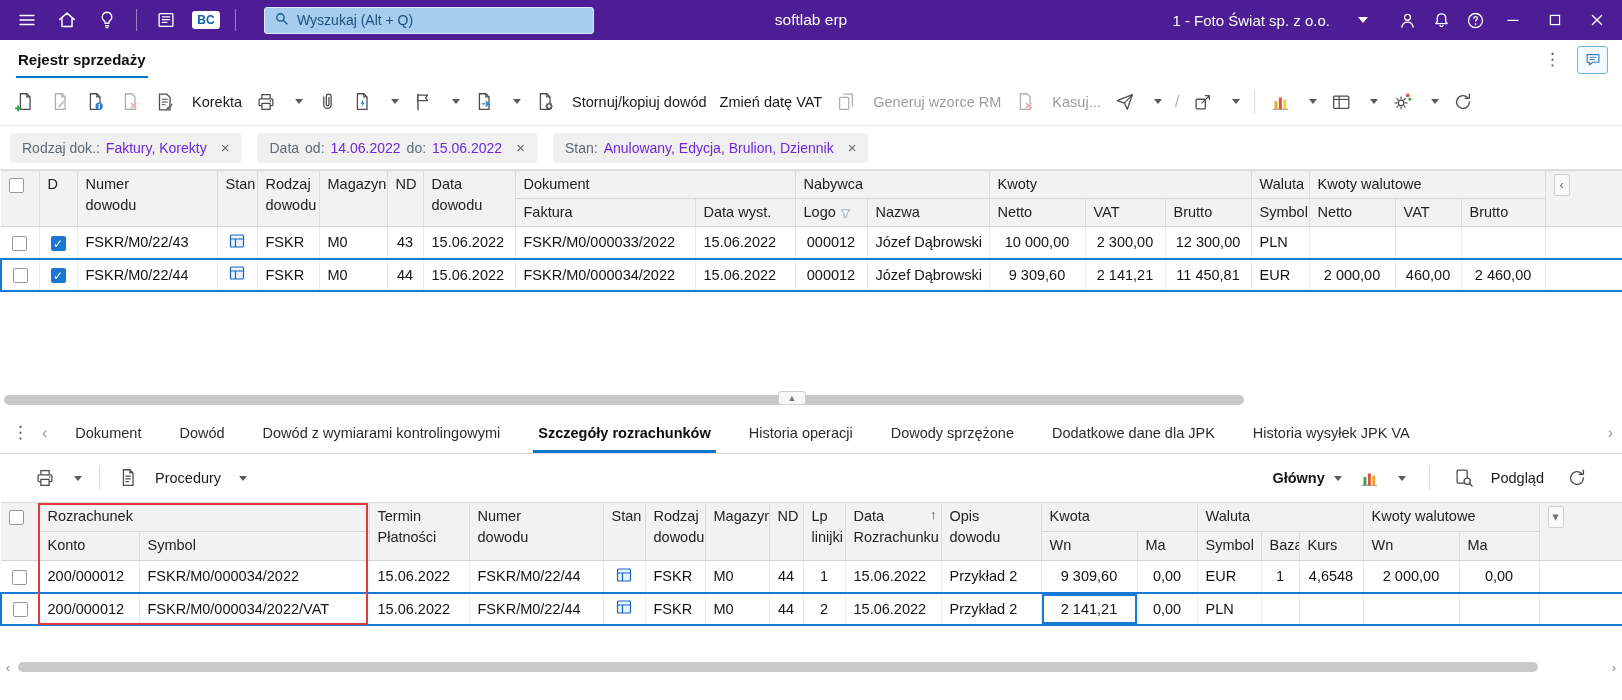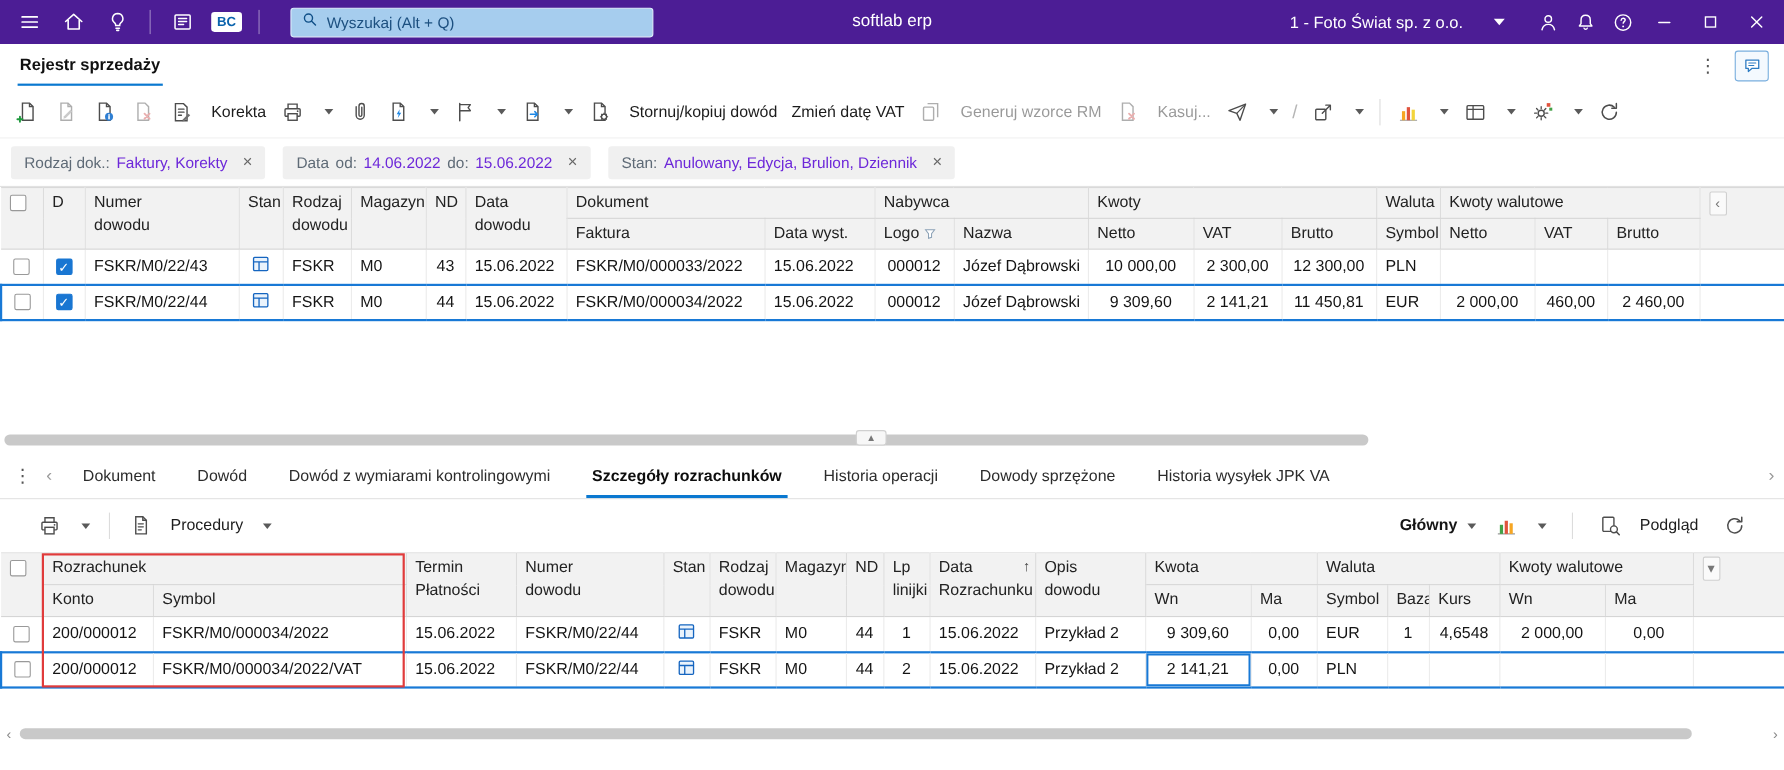--- a/index.html
+++ b/index.html
@@ -495,20 +495,21 @@
 
   <div class="band btabs">
     <span class="kebab">⋮</span>
     <span class="btab-nav">‹</span>
     <span class="btab">Dokument</span>
     <span class="btab">Dowód</span>
     <span class="btab">Dowód z wymiarami kontrolingowymi</span>
     <span class="btab active">Szczegóły rozrachunków</span>
     <span class="btab">Historia operacji</span>
     <span class="btab">Dowody sprzężone</span>
+    <span class="btab">Dodatkowe dane dla JPK</span>
     <span class="btab">Historia wysyłek JPK VA</span>
     <span class="btab-nav" style="margin-left:auto">›</span>
   </div>
 
   <div class="band btoolbar">
     <span class="t-btn">
         <svg width="22" height="22" viewBox="0 0 24 24">
           <path d="M7.5 8.5V4h9v4.5" stroke="#4d4d4d" stroke-width="1.4" fill="none"></path>
           <rect x="4.5" y="8.5" width="15" height="7.5" rx="1" stroke="#4d4d4d" stroke-width="1.4" fill="#fff"></rect>
           <rect x="7.5" y="13.5" width="9" height="6.5" stroke="#4d4d4d" stroke-width="1.4" fill="#fff"></rect>

